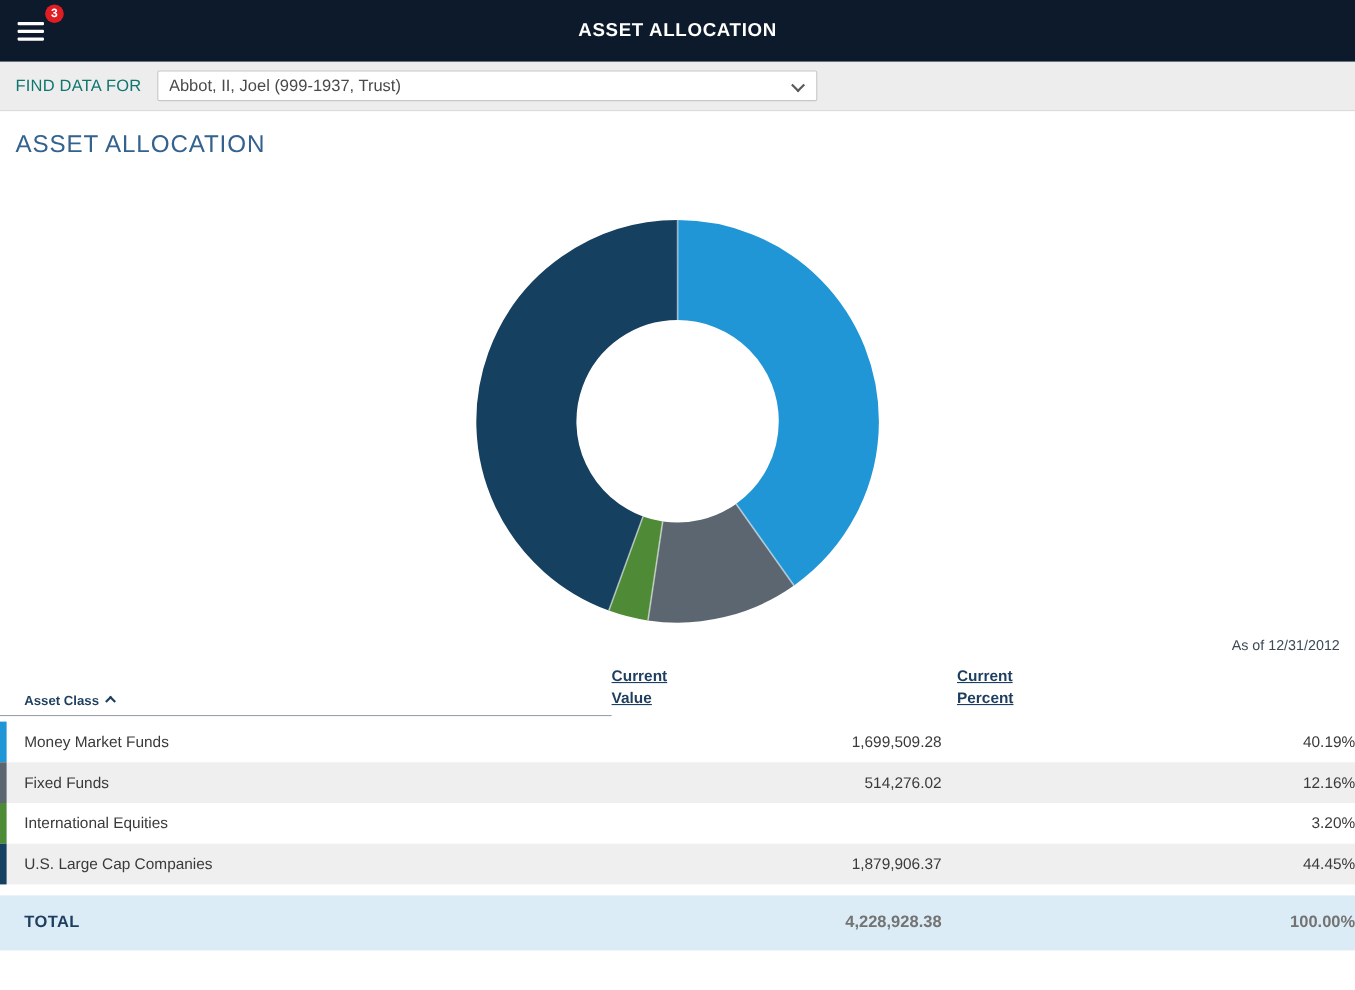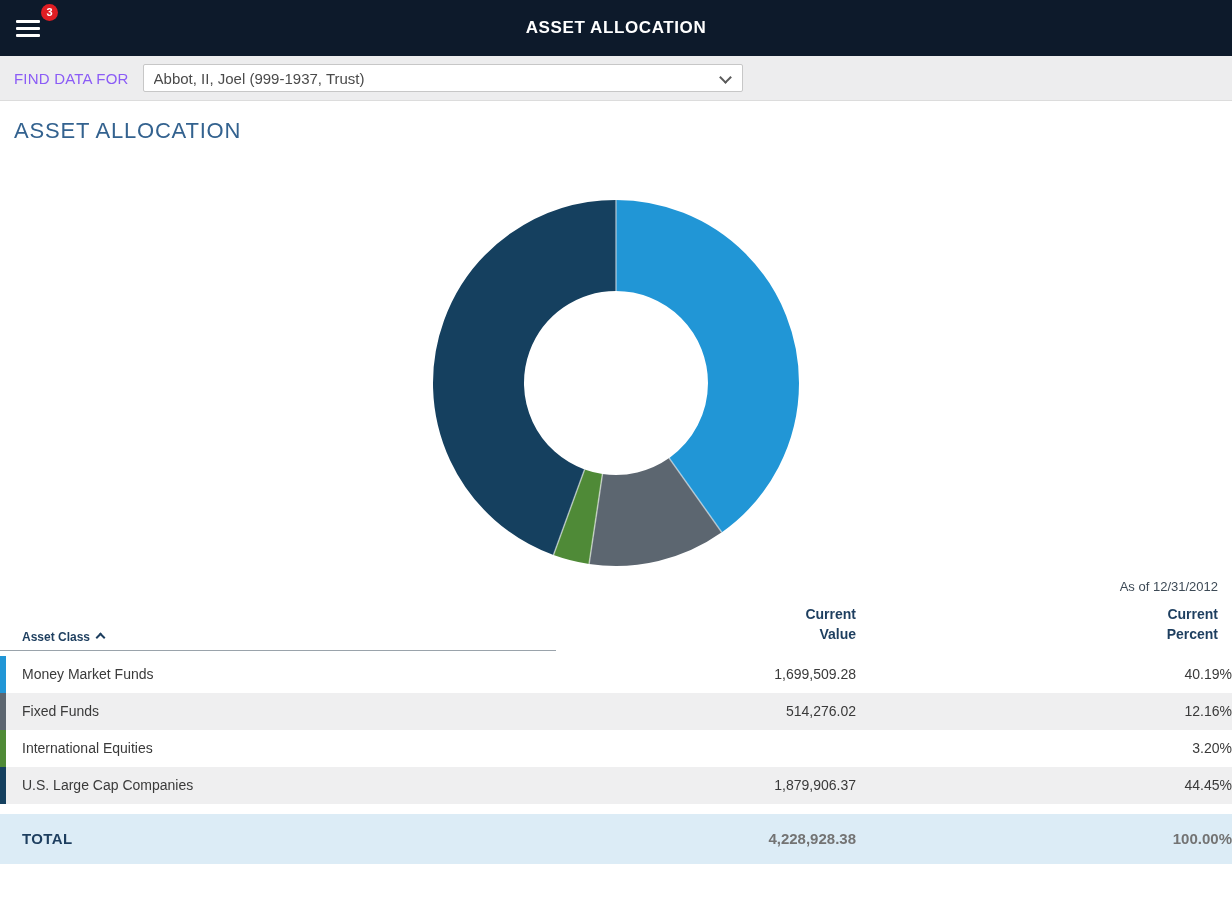--- a/index.html
+++ b/index.html
@@ -61,21 +61,21 @@
   
   .findbar {
     height: 45px;
     background: #ededee;
     border-bottom: 1px solid #dcdcdc;
     display: flex;
     align-items: center;
     padding-left: 14px;
   }
   .find-label {
-    color: #8b5cf6;
+    color: #0f766e;
     font-size: 15px;
     letter-spacing: 0.2px;
   }
   .select-wrap { position: relative; margin-left: 14px; }
   .account-select {
     width: 600px;
     height: 28px;
     background: #ffffff;
     border: 1px solid #c7c7c7;
     border-radius: 2px;
@@ -141,23 +141,23 @@
     border-left: 2px solid #1d3e5f;
     border-top: 2px solid #1d3e5f;
     transform: rotate(45deg);
     margin-left: 7px;
     margin-bottom: 0px;
   }
   .th-value, .th-percent {
     color: #1d3e5f;
     font-size: 14px;
     font-weight: bold;
-    text-align: right;
     line-height: 1.45;
     padding-bottom: 6px;
+    text-decoration: underline;
   }
   .th-value { width: 314px; padding-right: 14px; }
   .th-percent { width: 362px; padding-right: 14px; }
   .th-value span, .th-percent span { display: block; }
 
   .trow {
     display: flex;
     align-items: center;
     height: 37px;
     font-size: 14px;

